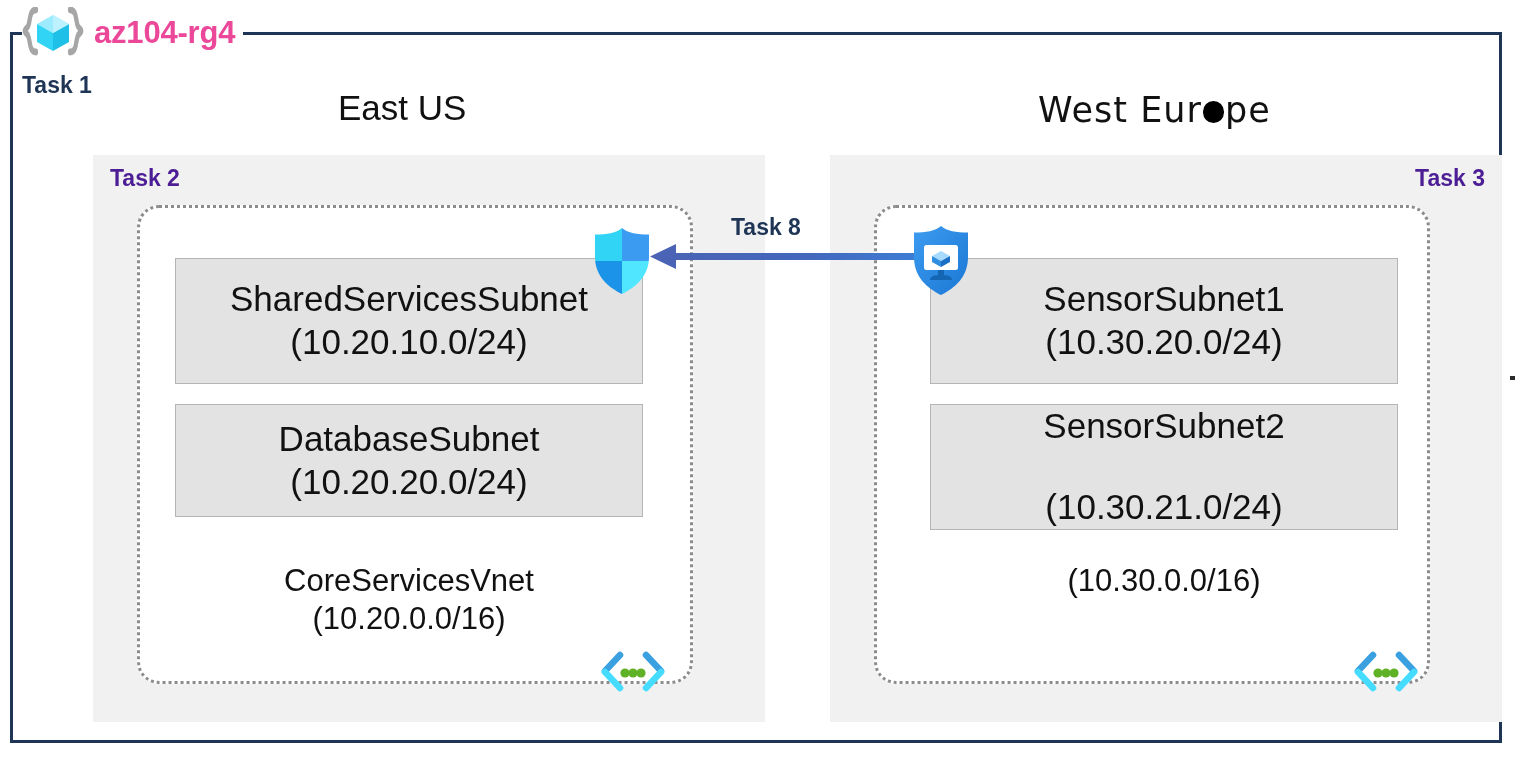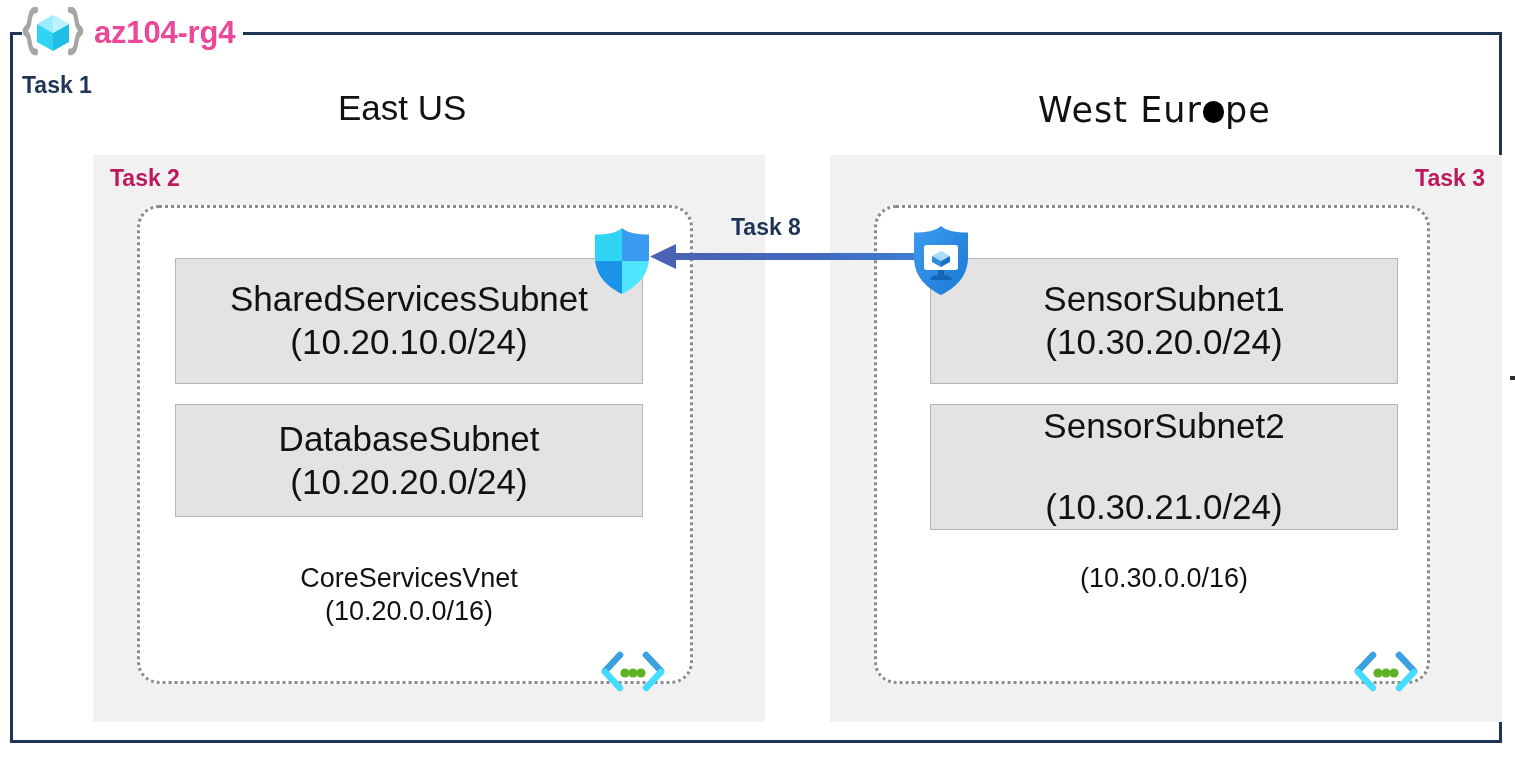--- a/index.html
+++ b/index.html
@@ -112,21 +112,21 @@
     background: #f1f1f1;
     box-sizing: border-box;
   }
   .region-box.left  { left: 93px;  top: 155px; width: 672px; height: 567px; }
   .region-box.right { left: 830px; top: 155px; width: 672px; height: 567px; }
 
   .task-label {
     position: absolute;
     font-size: 23px;
     font-weight: bold;
-    color: #be185d;
+    color: #4c1d95;
     white-space: nowrap;
   }
   .task-label.task2 { left: 17px;  top: 10px; }
   .task-label.task3 { right: 17px; top: 10px; }
 
   
   .vnet-box {
     position: absolute;
     box-sizing: border-box;
     background: #ffffff;
@@ -156,21 +156,21 @@
 
   .sn-l1 { left: 175px; top: 258px; width: 468px; height: 126px; }
   .sn-l2 { left: 175px; top: 404px; width: 468px; height: 113px; }
   .sn-r1 { left: 930px; top: 258px; width: 468px; height: 126px; }
   .sn-r2 { left: 930px; top: 404px; width: 468px; height: 126px; justify-content: space-between; }
 
   
   .vnet-name {
     position: absolute;
     text-align: center;
-    font-size: 27px;
+    font-size: 31px;
     color: #111111;
     line-height: 1.22;
     white-space: nowrap;
   }
   .vnet-name.left  { left: 175px; top: 562px; width: 468px; }
   .vnet-name.right { left: 930px; top: 562px; width: 468px; }
 
   
   .vnet-icon {
     position: absolute;

